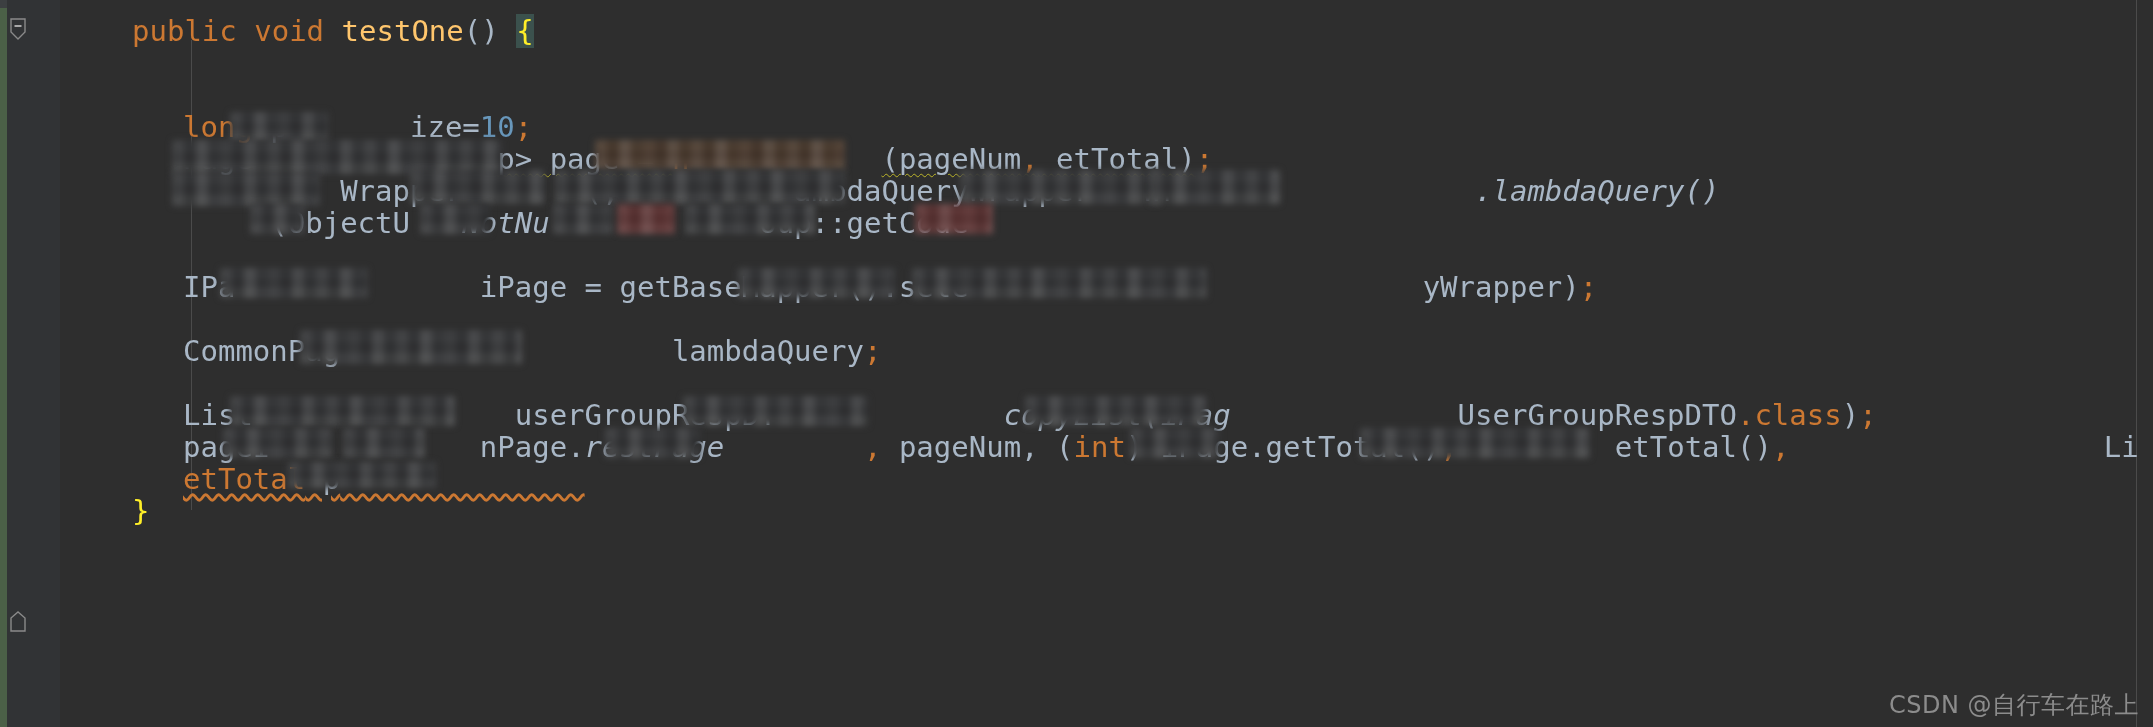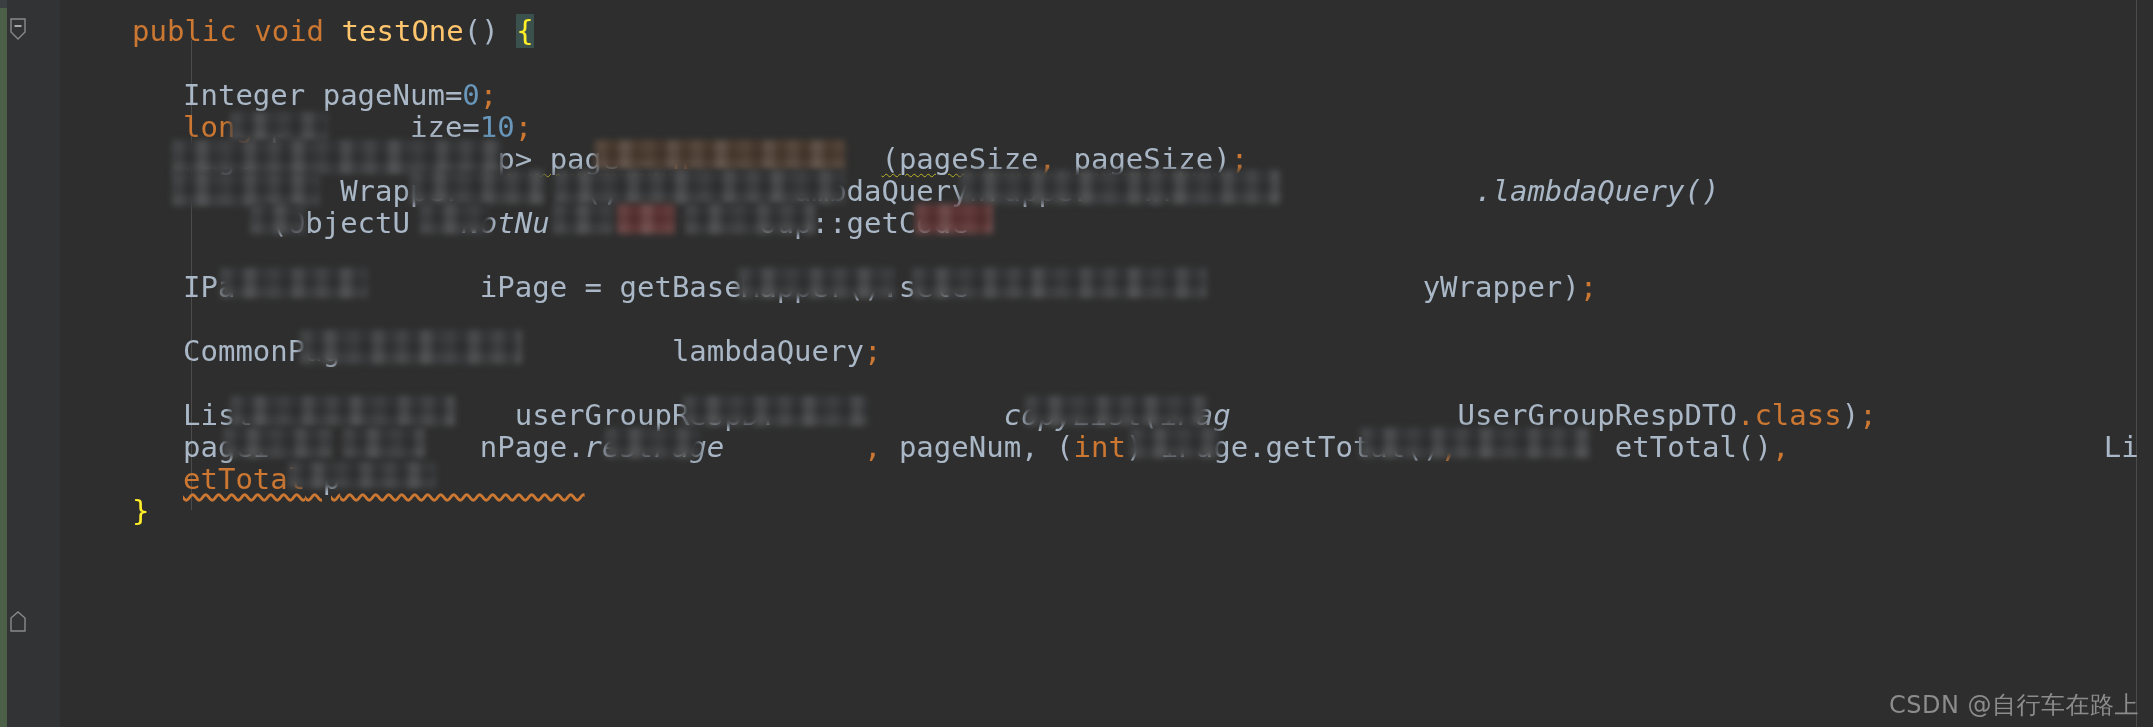--- a/index.html
+++ b/index.html
@@ -177,25 +177,24 @@
 
   <div class="editor">
 
     <div class="indent-guide" style="left:131px; top:40px; height:470px;"></div>
 
     <div class="right-margin" style="left:2076px;"></div>
   </div>
 
   <div class="code-line" style="left:132px; top:12px;"><span class="kw">public</span><span class="punc"> </span><span class="kw">void</span><span class="punc"> </span><span class="meth">testOne</span><span class="punc">()</span><span class="punc"> </span><span class="brace-hl">{</span></div>
 
-  <div class="code-line" style="left:183px; top:76px;"><span class="type">Integer pageNum=</span><span class="num">0</span><span class="semi">;</span></div>
 
   <div class="code-line" style="left:183px; top:108px;"><span class="kw">long</span><span class="type"> p</span><span class="type">       </span><span class="type">ize=</span><span class="num">10</span><span class="semi">;</span></div>
 
-  <div class="code-line" style="left:183px; top:140px;"><span class="type">Page</span><span class="type">              </span><span class="type squiggle">p&gt; page = </span><span class="kw">n</span><span class="type">           </span><span class="type squiggle">(pageSize</span><span class="semi squiggle">,</span><span class="type squiggle"> pageSize)</span><span class="semi">;</span></div>
+  <div class="code-line" style="left:183px; top:140px;"><span class="type">Page</span><span class="type">              </span><span class="type squiggle">p&gt; page = </span><span class="kw">n</span><span class="type">           </span><span class="type squiggle">(pageNum</span><span class="semi squiggle">,</span><span class="type squiggle"> etTotal)</span><span class="semi">;</span></div>
 
   <div class="code-line" style="left:183px; top:172px;"><span class="type">         Wrapper</span><span class="type">       (,</span><span class="type">          ambdaQueryWrapper = Wr</span><span class="ital">                 .lambdaQuery()</span></div>
 
   <div class="code-line" style="left:183px; top:204px;"><span class="type">     (ObjectU</span><span class="ital">   NotNu</span><span class="type">            oup::getCode</span></div>
 
   <div class="code-line" style="left:183px; top:268px;"><span class="type">IPa</span><span class="type">             </span><span class="type"> iPage = getBaseMapper().sele</span><span class="type">                          yWrapper)</span><span class="semi">;</span></div>
 
   <div class="code-line" style="left:183px; top:332px;"><span class="type">CommonPag</span><span class="type">                  </span><span class="type"> lambdaQuery</span><span class="semi">;</span></div>
 
   <div class="code-line" style="left:183px; top:396px;"><span class="type">List</span><span class="type">              </span><span class="type"> userGroupRespDT</span><span class="type">             </span><span class="ital">copyList(iPag</span><span class="type">            </span><span class="type"> UserGroupRespDTO</span><span class="field-orange">.class</span><span class="type">)</span><span class="semi">;</span></div>

